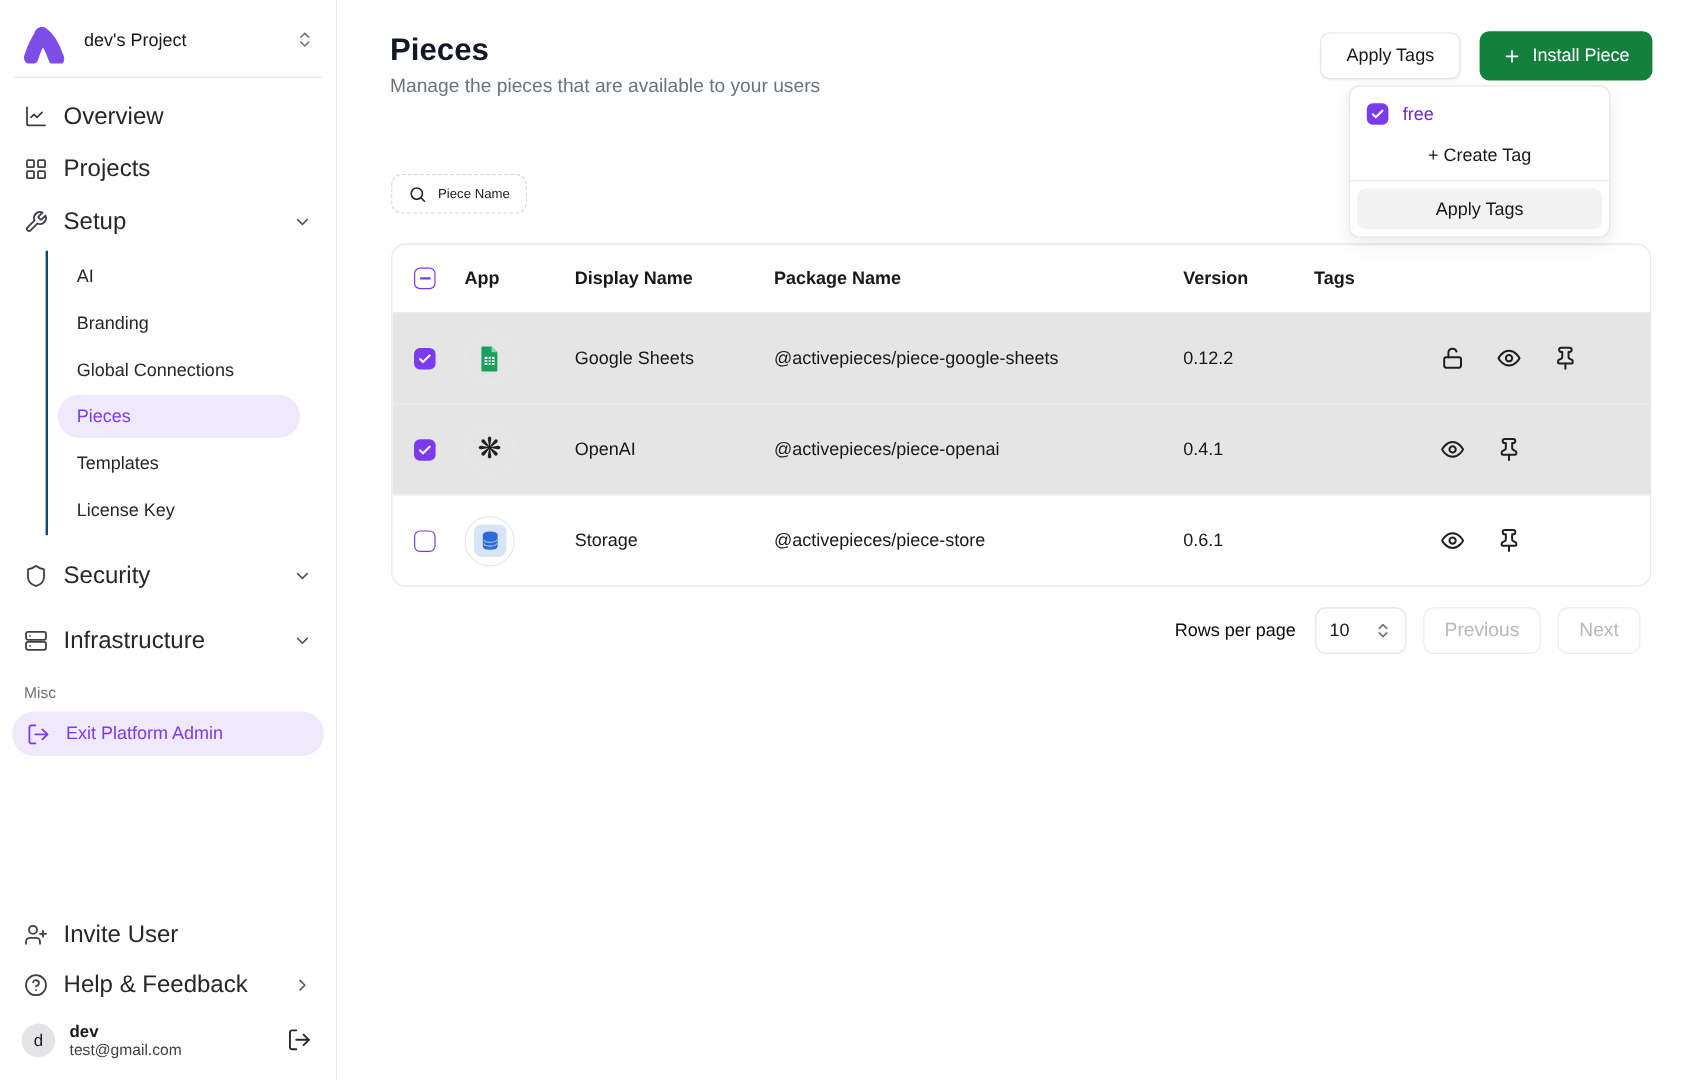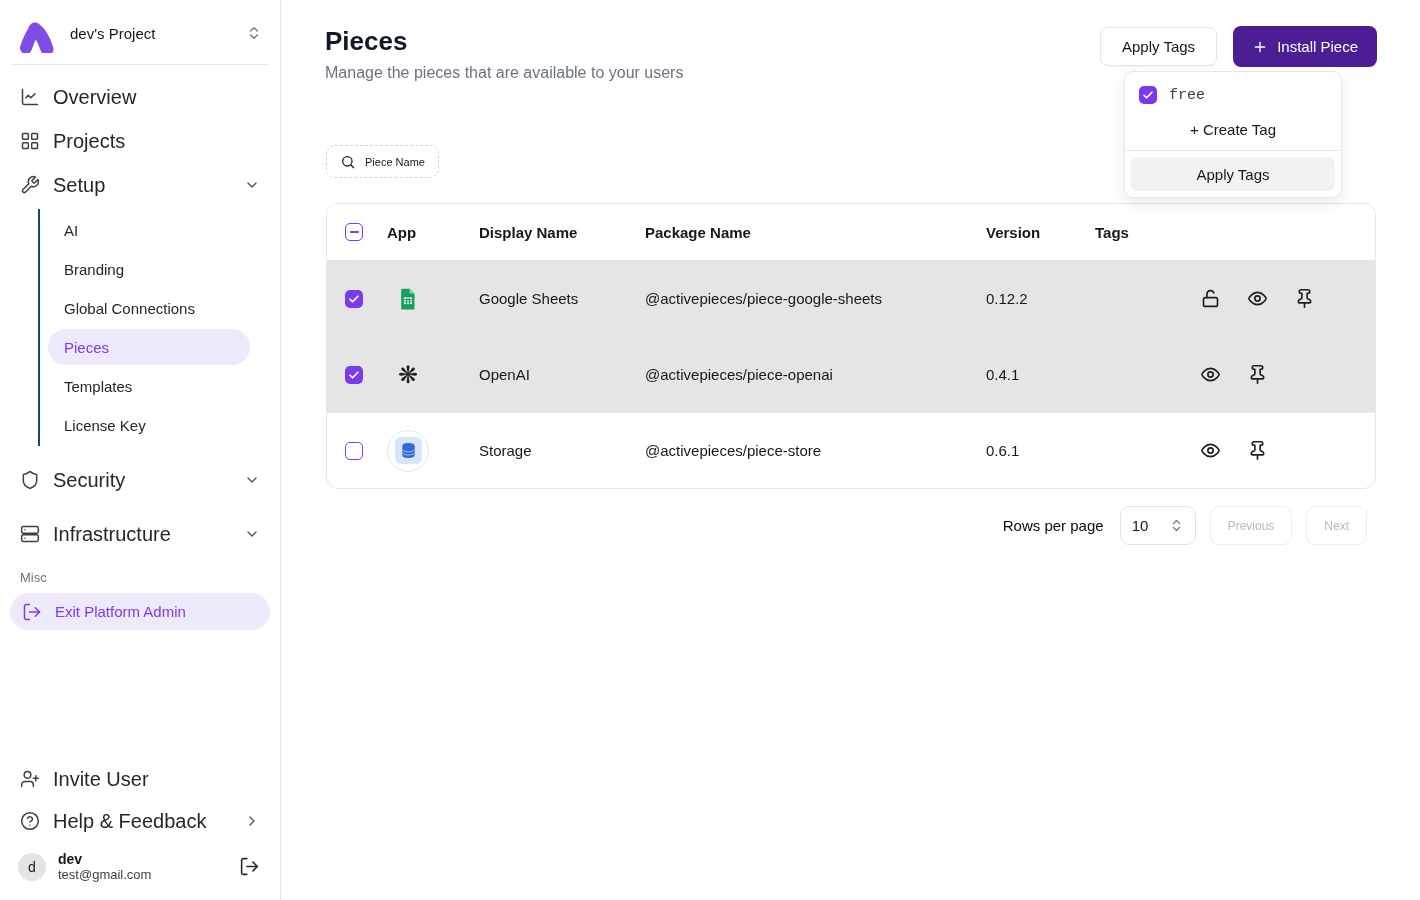--- a/index.html
+++ b/index.html
@@ -29,25 +29,25 @@
   .ic { width:20px; height:20px; flex:none; }
   .ic-sm { width:16px; height:16px; flex:none; }
 
   
   .main { position:relative; flex:1; height:900px; background:#fff; }
   .page-title { position:absolute; left:44px; top:26px; font-size:26px; font-weight:700; color:#111827; }
   .page-sub { position:absolute; left:44px; top:64px; font-size:16px; color:#6b7280; }
 
   .top-actions { position:absolute; top:26px; right:43px; display:flex; gap:16px; align-items:center; }
   .btn-outline { display:flex; align-items:center; justify-content:center; height:39px; padding:0 21px; background:#fff; border:1px solid #e4e4e7; border-radius:8px; font-size:15px; color:#18181b; cursor:pointer; box-shadow:0 1px 2px rgba(0,0,0,.04); }
-  .btn-primary { display:flex; align-items:center; justify-content:center; gap:9px; height:41px; padding:0 19px; background:#4c1d95; border:none; border-radius:8px; font-size:15px; color:#fff; cursor:pointer; }
+  .btn-primary { display:flex; align-items:center; justify-content:center; gap:9px; height:41px; padding:0 19px; background:#15803d; border:none; border-radius:8px; font-size:15px; color:#fff; cursor:pointer; }
 
   .tag-pop { position:absolute; top:71px; right:78px; width:218px; background:#fff; border:1px solid #e7e7ea; border-radius:9px; box-shadow:0 6px 16px rgba(0,0,0,.08); z-index:5; padding-top:4px; }
   .tag-row { display:flex; align-items:center; gap:12px; padding:10px 14px 8px 14px; cursor:pointer; }
-  .tag-label { font-size:15px; color:#404040;font-family:Liberation Mono, monospace; }
+  .tag-label { font-size:15px; color:#6d28d9; }
   .create-tag { text-align:center; font-size:15px; color:#18181b; padding:9px 0 12px 0; cursor:pointer; }
   .pop-div { border-top:1px solid #e7e7ea; }
   .pop-apply { margin:6px; height:34px; background:#f2f2f3; border-radius:7px; display:flex; align-items:center; justify-content:center; font-size:15px; color:#18181b; cursor:pointer; }
 
   .search-box { position:absolute; left:45px; top:145px; height:33px; display:flex; align-items:center; gap:9px; padding:0 13px; border:1px dashed #d4d4d8; border-radius:9px; color:#18181b; font-size:11px; cursor:text; }
   .search-box .ic-sm { color:#27272a; }
 
   
   .table { position:absolute; left:45px; top:203px; width:1050px; border:1px solid #e7e7ea; border-radius:12px; overflow:hidden; background:#fff; }
   .trow { display:grid; grid-template-columns:60px 92px 166px 341px 109px 96px 1fr; align-items:center; }
@@ -68,21 +68,21 @@
   .store-sq svg { width:17px; height:17px; }
   .actions-cell { display:flex; align-items:center; gap:21px; padding-left:6px; }
   .icon-btn { width:26px; height:26px; display:flex; align-items:center; justify-content:center; color:#1f2023; cursor:pointer; background:none; border:none; }
   .icon-btn .ic { width:21px; height:21px; }
 
   
   .pagination { position:absolute; top:506px; right:53px; display:flex; align-items:center; gap:14px; }
   .pg-label { font-size:15px; color:#0a0a0a; margin-right:2px; }
   .pg-select { display:flex; align-items:center; justify-content:space-between; width:76px; height:39px; padding:0 11px; border:1px solid #e4e4e7; border-radius:9px; font-size:15px; color:#18181b; cursor:pointer; }
   .pg-select .ic-sm { color:#71717a; width:15px; height:15px; }
-  .pg-btn { height:39px; padding:0 17px; display:flex; align-items:center; justify-content:center; border:1px solid #ededf0; border-radius:9px; background:#fff; font-size:12px; color:#b7b7bf; cursor:default; }
+  .pg-btn { height:39px; padding:0 17px; display:flex; align-items:center; justify-content:center; border:1px solid #ededf0; border-radius:9px; background:#fff; font-size:16px; color:#b7b7bf; cursor:default; }
 </style>
 </head>
 <body>
 
 <div class="app">
 
   <aside class="sidebar">
 
     <div class="proj-row">
       <svg class="logo" viewBox="0 0 40 40">

